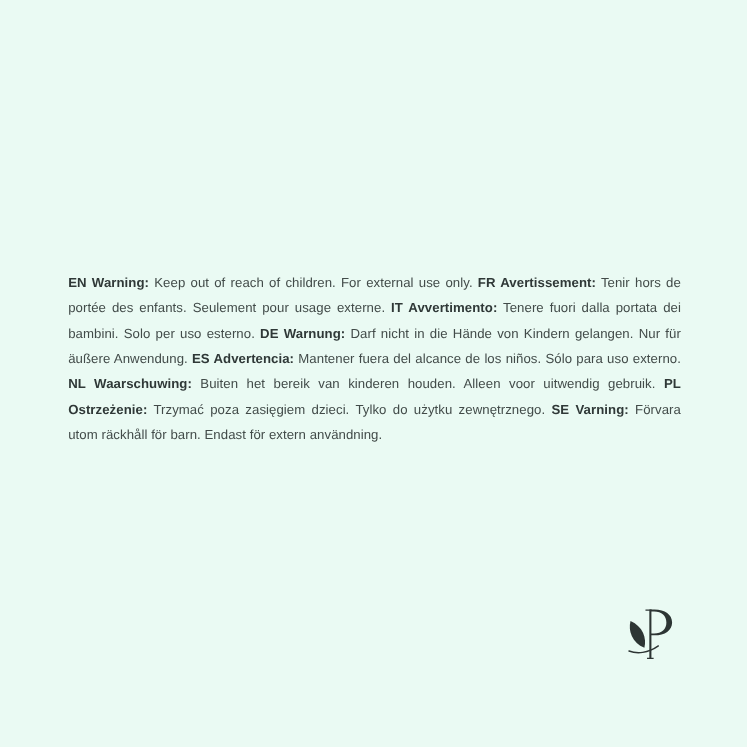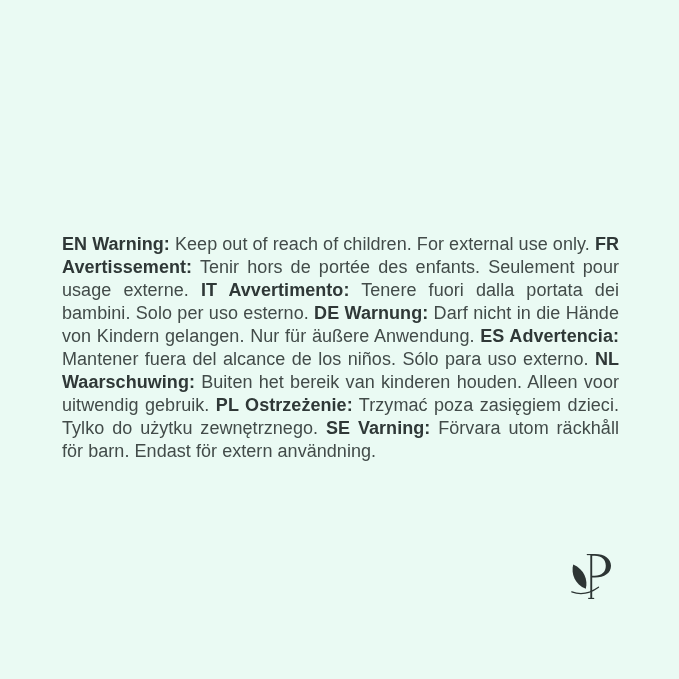--- a/index.html
+++ b/index.html
@@ -13,24 +13,24 @@
     overflow: hidden;
   }
   .canvas {
     position: relative;
     width: 679px;
     height: 679px;
   }
   .warnings {
     position: absolute;
     left: 62px;
-    top: 233px;
+    top: 246px;
     width: 557px;
     margin: 0;
-    font-size: 18px;
+    font-size: 12px;
     line-height: 23px;
     letter-spacing: 0.05px;
     text-align: justify;
     text-justify: inter-word;
   }
   .warnings b {
     font-weight: 700;
   }
   .logo {
     position: absolute;

